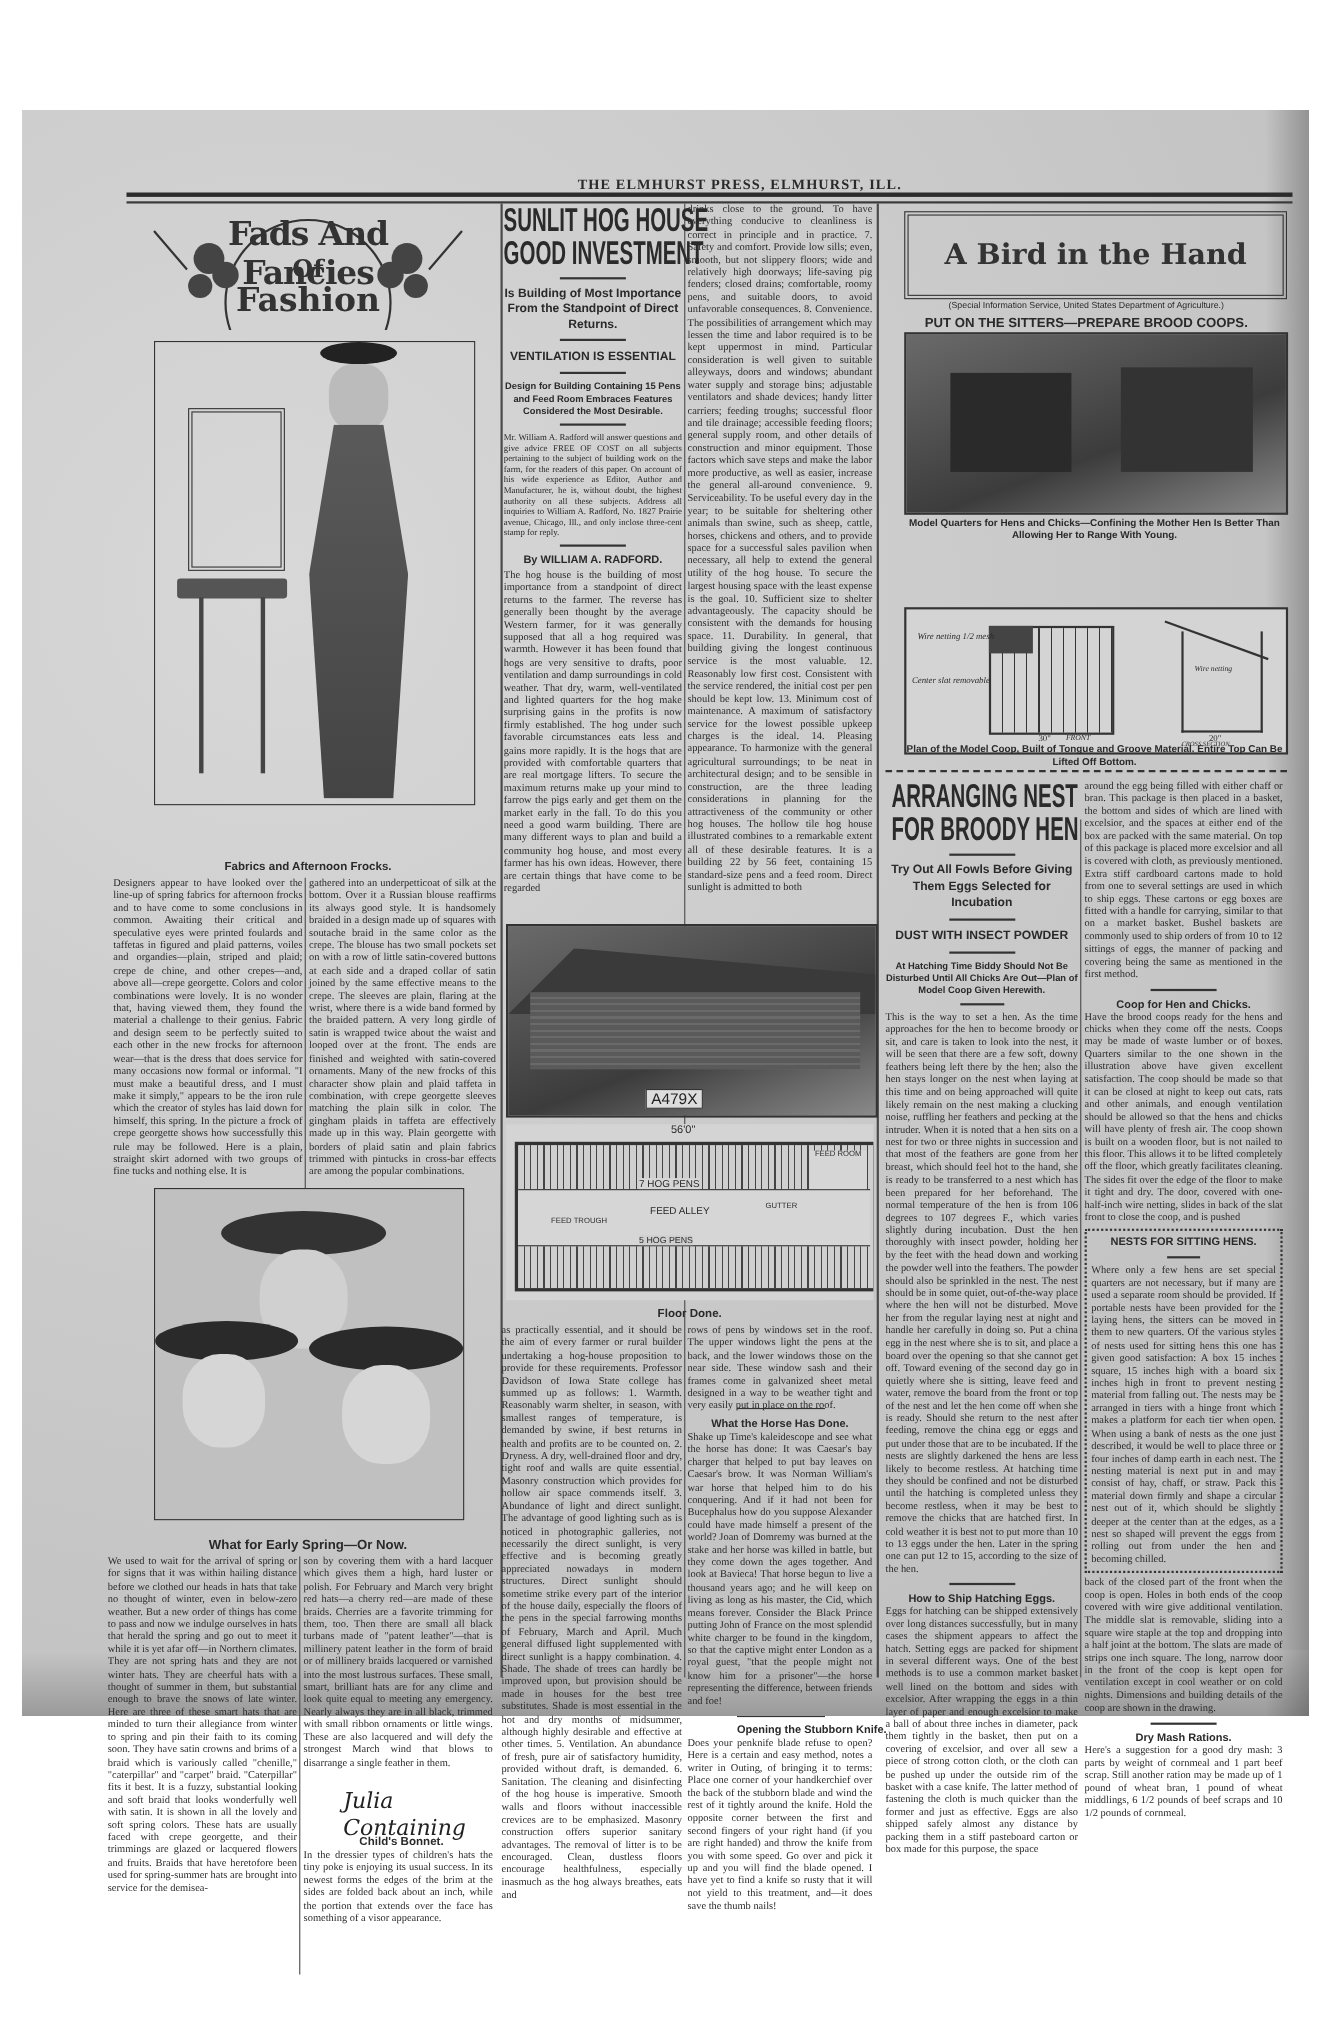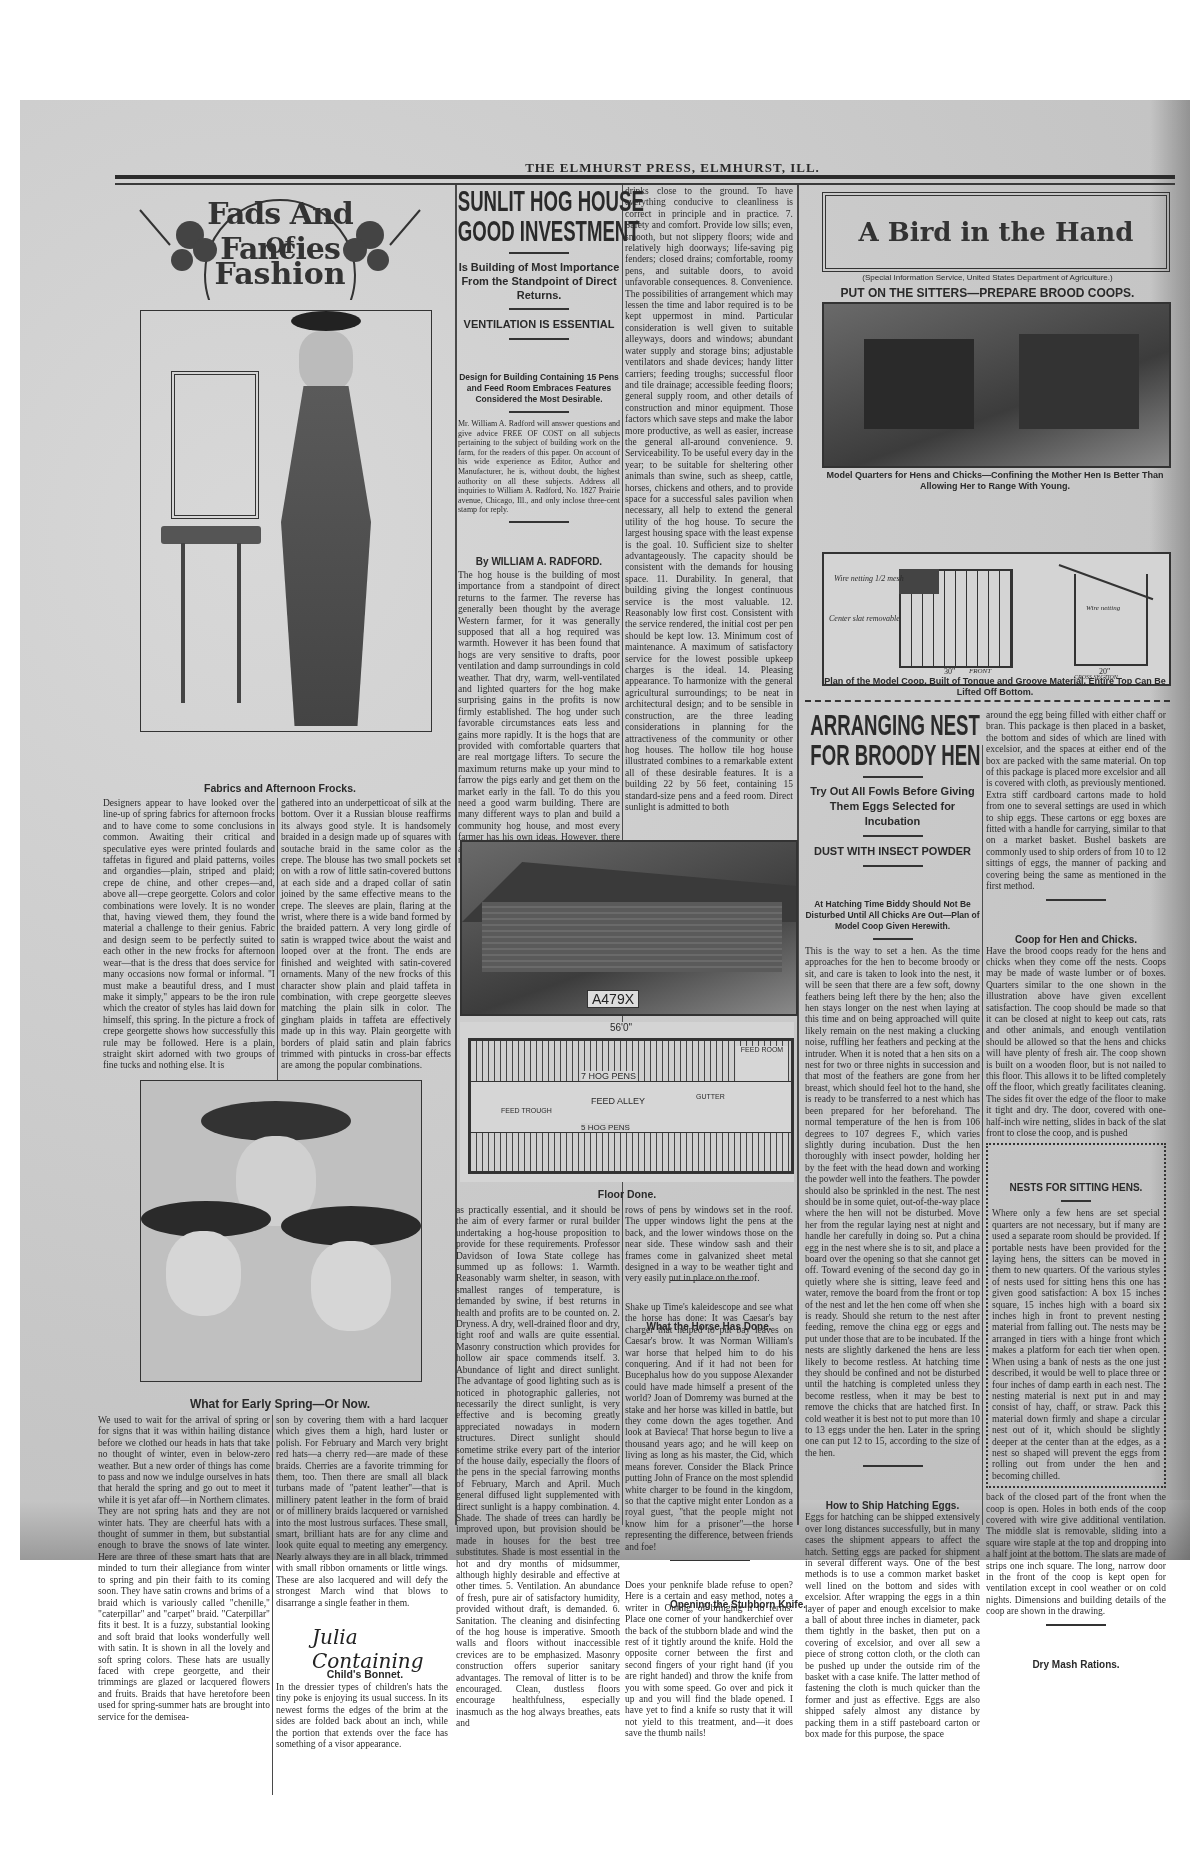--- a/index.html
+++ b/index.html
@@ -9,21 +9,21 @@
   .page-bottom-shade{position:absolute;left:20px;top:1500px;width:1170px;height:60px;background:linear-gradient(#c5c5c5,#9a9a9a);}
   .right-shade{position:absolute;right:10px;top:100px;width:40px;height:1460px;background:linear-gradient(90deg,rgba(0,0,0,0),rgba(0,0,0,.25));}
   .masthead{position:absolute;left:175px;top:160px;width:995px;text-align:center;font-size:13px;letter-spacing:1px;font-weight:bold;}
   .rule-thick{position:absolute;left:115px;top:175px;width:1060px;height:4px;background:#2c2c2c;}
   .rule-thin{position:absolute;left:115px;top:183px;width:1060px;height:2px;background:#3a3a3a;}
   .vline{position:absolute;width:2px;background:#4a4a4a;}
   .col{position:absolute;}
   .body-text{font-size:9.5px;line-height:11.4px;text-align:justify;font-family:"Liberation Serif",serif;}
   .head-condensed{font-family:"Liberation Sans",sans-serif;font-weight:bold;text-align:center;color:#2a2a2a;transform:scaleX(.62);transform-origin:center;white-space:nowrap;}
   .subhead{font-family:"Liberation Sans",sans-serif;font-weight:bold;text-align:center;font-size:13px;line-height:16px;}
-  .smallhead{font-family:"Liberation Sans",sans-serif;font-weight:bold;text-align:center;font-size:10px;line-height:13px;margin-top:32px;}
+  .smallhead{font-family:"Liberation Sans",sans-serif;font-weight:bold;text-align:center;font-size:10px;line-height:13px;}
   .short-rule{width:60px;height:2px;background:#333;margin:6px auto;}
   .caption{font-family:"Liberation Sans",sans-serif;font-weight:bold;font-size:10.5px;text-align:center;}
   .img-box{position:absolute;border:2px solid #333;overflow:hidden;}
   .photo-dark{background:linear-gradient(160deg,#6a6a6a,#3c3c3c 60%,#8a8a8a);}
   .diagram{background:#d4d4d4;}
   .fashion-frame{position:absolute;border:2px solid #333;}
   .diamond-border{border:2px dotted #333;}
 </style>
 </head>
 <body>
@@ -110,21 +110,21 @@
 <div class="col body-text" style="left:625px;top:186px;width:168px;">drinks close to the ground. To have everything conducive to cleanliness is correct in principle and in practice. 7. Safety and comfort. Provide low sills; even, smooth, but not slippery floors; wide and relatively high doorways; life-saving pig fenders; closed drains; comfortable, roomy pens, and suitable doors, to avoid unfavorable consequences. 8. Convenience. The possibilities of arrangement which may lessen the time and labor required is to be kept uppermost in mind. Particular consideration is well given to suitable alleyways, doors and windows; abundant water supply and storage bins; adjustable ventilators and shade devices; handy litter carriers; feeding troughs; successful floor and tile drainage; accessible feeding floors; general supply room, and other details of construction and minor equipment. Those factors which save steps and make the labor more productive, as well as easier, increase the general all-around convenience. 9. Serviceability. To be useful every day in the year; to be suitable for sheltering other animals than swine, such as sheep, cattle, horses, chickens and others, and to provide space for a successful sales pavilion when necessary, all help to extend the general utility of the hog house. To secure the largest housing space with the least expense is the goal. 10. Sufficient size to shelter advantageously. The capacity should be consistent with the demands for housing space. 11. Durability. In general, that building giving the longest continuous service is the most valuable. 12. Reasonably low first cost. Consistent with the service rendered, the initial cost per pen should be kept low. 13. Minimum cost of maintenance. A maximum of satisfactory service for the lowest possible upkeep charges is the ideal. 14. Pleasing appearance. To harmonize with the general agricultural surroundings; to be neat in architectural design; and to be sensible in construction, are the three leading considerations in planning for the attractiveness of the community or other hog houses. The hollow tile hog house illustrated combines to a remarkable extent all of these desirable features. It is a building 22 by 56 feet, containing 15 standard-size pens and a feed room. Direct sunlight is admitted to both</div>
 
 <div class="img-box photo-dark" style="left:460px;top:840px;width:334px;height:172px;">
   <div style="position:absolute;left:0;top:20px;width:334px;height:60px;background:#3a3a3a;clip-path:polygon(0 100%,18% 0,100% 40%,100% 100%);"></div>
   <div style="position:absolute;left:20px;top:60px;width:300px;height:70px;background:repeating-linear-gradient(0deg,#5a5a5a 0,#5a5a5a 4px,#6a6a6a 4px,#6a6a6a 6px);"></div>
   <div style="position:absolute;left:125px;top:148px;padding:0 4px;background:#ddd;color:#222;font-family:'Liberation Sans',sans-serif;font-size:14px;border:1px solid #333;">A479X</div>
 </div>
 
 <div class="img-box diagram" style="left:460px;top:1022px;width:334px;height:160px;border:none;">
   <div style="position:absolute;left:150px;top:0;font-size:10px;font-family:'Liberation Sans',sans-serif;">56'0"</div>
-  <div style="position:absolute;left:8px;top:16px;width:320px;height:130px;border:3px solid #333;background:repeating-linear-gradient(90deg,#cfcfcf 0,#cfcfcf 5px,#444 5px,#444 6px);">
+  <div style="position:absolute;left:8px;top:16px;width:320px;height:130px;border:3px solid #333;background:repeating-linear-gradient(90deg,#cfcfcf 0,#cfcfcf 5px,#444 5px,#444 6px);padding-left:22px;">
     <div style="position:absolute;left:0;top:40px;width:320px;height:50px;background:#d6d6d6;border-top:1px solid #333;border-bottom:1px solid #333;"></div>
     <div style="position:absolute;left:110px;top:30px;font-size:9px;font-family:'Liberation Sans',sans-serif;background:#d6d6d6;">7 HOG PENS</div>
     <div style="position:absolute;left:120px;top:55px;font-size:9px;font-family:'Liberation Sans',sans-serif;">FEED ALLEY</div>
     <div style="position:absolute;left:30px;top:66px;font-size:7px;font-family:'Liberation Sans',sans-serif;">FEED TROUGH</div>
     <div style="position:absolute;left:225px;top:52px;font-size:7px;font-family:'Liberation Sans',sans-serif;">GUTTER</div>
     <div style="position:absolute;left:110px;top:82px;font-size:8px;font-family:'Liberation Sans',sans-serif;background:#cfcfcf;">5 HOG PENS</div>
     <div style="position:absolute;left:265px;top:5px;width:52px;height:35px;background:#d6d6d6;font-size:7px;font-family:'Liberation Sans',sans-serif;text-align:center;">FEED ROOM</div>
   </div>
 </div>
 <div class="caption" style="position:absolute;left:460px;top:1188px;width:334px;">Floor Done.</div>
@@ -188,13 +188,14 @@
   <div class="smallhead">Coop for Hen and Chicks.</div>
   <div class="body-text">Have the brood coops ready for the hens and chicks when they come off the nests. Coops may be made of waste lumber or of boxes. Quarters similar to the one shown in the illustration above have given excellent satisfaction. The coop should be made so that it can be closed at night to keep out cats, rats and other animals, and enough ventilation should be allowed so that the hens and chicks will have plenty of fresh air. The coop shown is built on a wooden floor, but is not nailed to this floor. This allows it to be lifted completely off the floor, which greatly facilitates cleaning. The sides fit over the edge of the floor to make it tight and dry. The door, covered with one-half-inch wire netting, slides in back of the slat front to close the coop, and is pushed</div>
   <div class="diamond-border" style="margin-top:4px;padding:4px;">
     <div class="smallhead">NESTS FOR SITTING HENS.</div>
     <div class="short-rule" style="width:30px;"></div>
     <div class="body-text">Where only a few hens are set special quarters are not necessary, but if many are used a separate room should be provided. If portable nests have been provided for the laying hens, the sitters can be moved in them to new quarters. Of the various styles of nests used for sitting hens this one has given good satisfaction: A box 15 inches square, 15 inches high with a board six inches high in front to prevent nesting material from falling out. The nests may be arranged in tiers with a hinge front which makes a platform for each tier when open. When using a bank of nests as the one just described, it would be well to place three or four inches of damp earth in each nest. The nesting material is next put in and may consist of hay, chaff, or straw. Pack this material down firmly and shape a circular nest out of it, which should be slightly deeper at the center than at the edges, as a nest so shaped will prevent the eggs from rolling out from under the hen and becoming chilled.</div>
   </div>
   <div class="body-text" style="margin-top:4px;">back of the closed part of the front when the coop is open. Holes in both ends of the coop covered with wire give additional ventilation. The middle slat is removable, sliding into a square wire staple at the top and dropping into a half joint at the bottom. The slats are made of strips one inch square. The long, narrow door in the front of the coop is kept open for ventilation except in cool weather or on cold nights. Dimensions and building details of the coop are shown in the drawing.</div>
   <div class="short-rule"></div>
   <div class="smallhead">Dry Mash Rations.</div>
+  <div class="body-text">Here's a suggestion for a good dry mash: 3 parts by weight of cornmeal and 1 part beef scrap. Still another ration may be made up of 1 pound of wheat bran, 1 pound of wheat middlings, 6 1/2 pounds of beef scraps and 10 1/2 pounds of cornmeal.</div>
 </div>
 
 </body></html>

